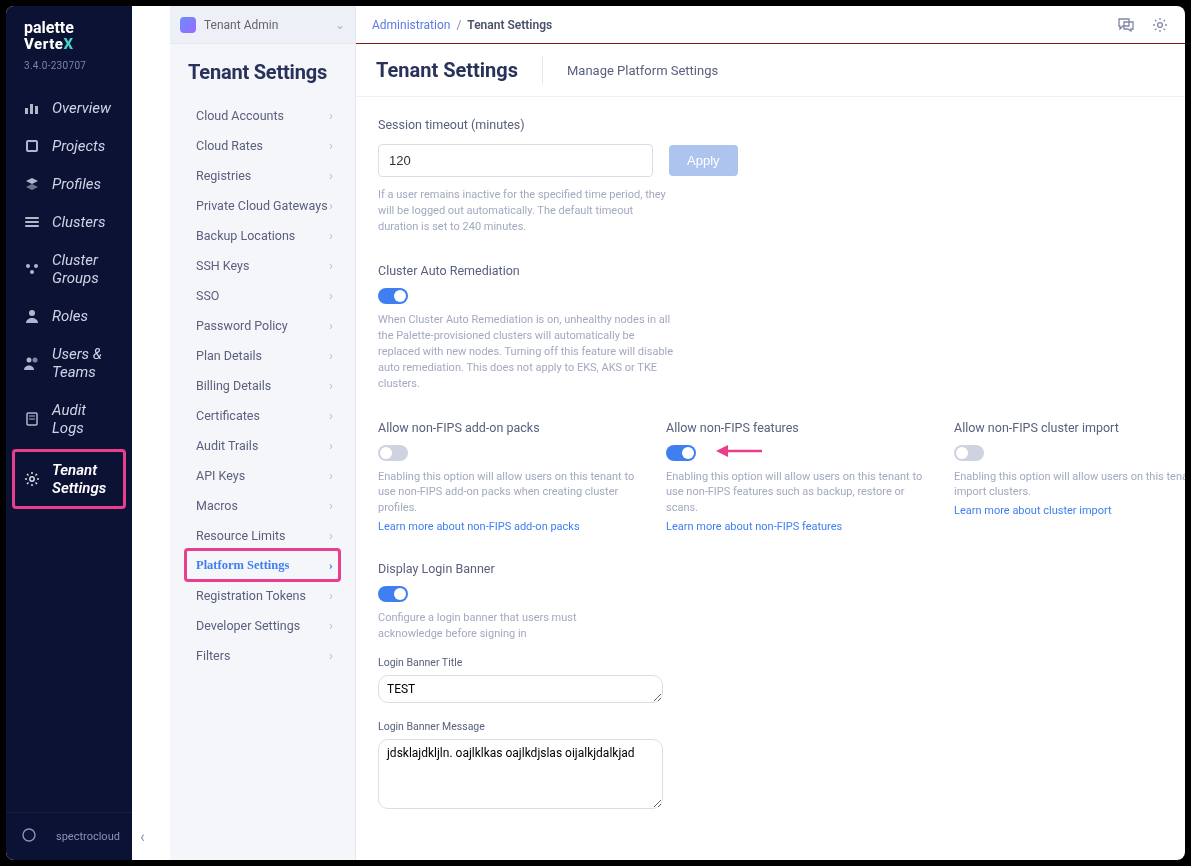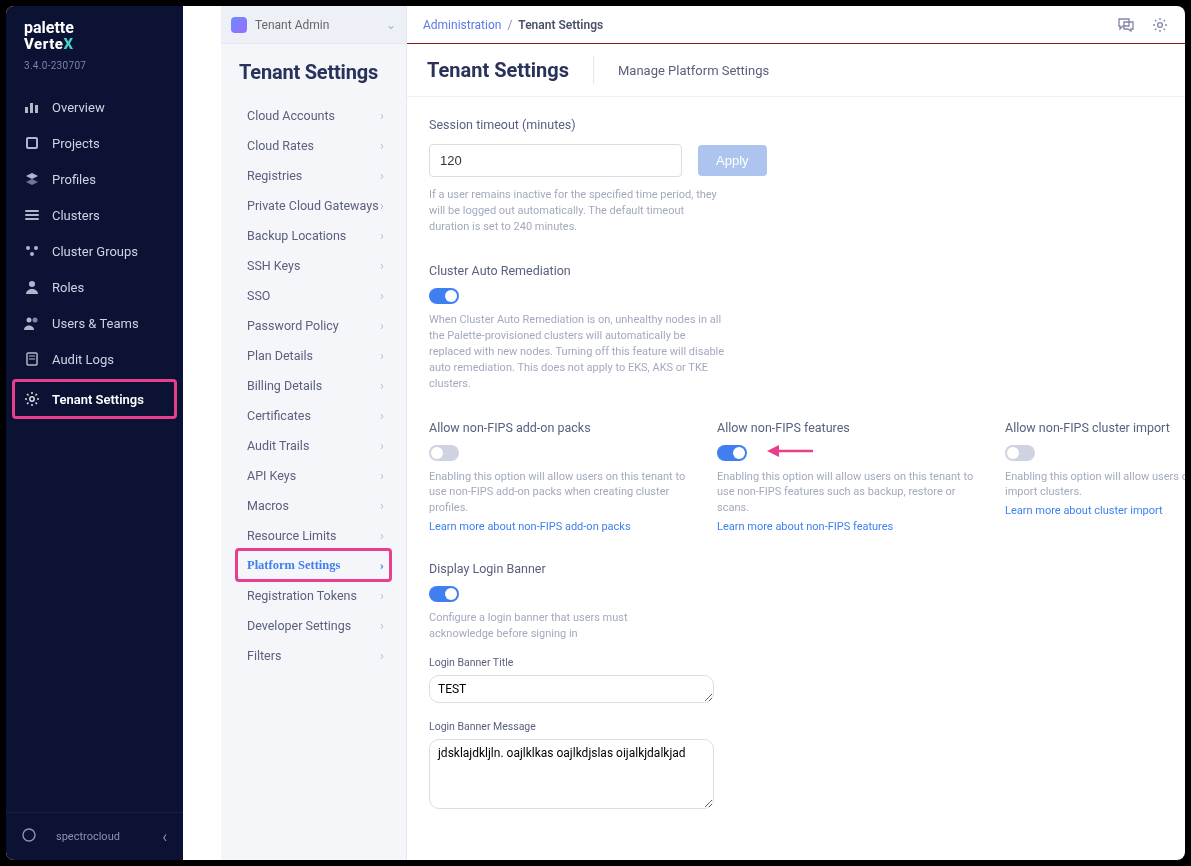--- a/index.html
+++ b/index.html
@@ -17,41 +17,42 @@
     left: 6px; top: 6px;
     width: 1179px; height: 854px;
     background: #fff;
     border-radius: 8px;
     overflow: hidden;
     display: flex;
   }
 
   
   .sidebar-dark {
-    width: 177px;
+    width: 126px;
     background: #0b1234;
     color: #cfd3e6;
     display: flex;
     flex-direction: column;
     position: relative;
   }
   .brand { padding: 14px 16px 4px 18px; display:flex; align-items:center; }
   .brand .wordmark { font-weight:700; color:#fff; font-size:16px; line-height: 1; }
   .brand .wordmark .sub { font-size:15px; font-weight:800; letter-spacing:0.5px; }
   .brand .wordmark .accent { color:#4bd1c6; }
   .version { font-size:10px; color:#7b83a9; padding: 4px 0 8px 18px; letter-spacing:0.3px;}
 
   .nav-dark { padding-top: 10px; flex:1; }
   .nav-item {
     display:flex; align-items:center;
     padding: 10px 12px 10px 18px;
     gap: 12px;
     color:#cfd3e6;
-    font-size:13px;
+    font-size:15px;
     cursor:pointer;
+    font-style:italic;
   }
   .nav-item .nicon { width:16px; height:16px; flex:0 0 16px; display:flex; align-items:center; justify-content:center; }
   .nav-item .nicon svg, .nav-item .nicon div { opacity:0.85; }
   .nav-active-wrap {
     position:relative;
     margin: 4px 0;
   }
   .nav-active-wrap .nav-item { color:#fff; font-weight:600;}
   .nav-highlight-box {
     position:absolute;
@@ -142,21 +143,21 @@
   .page-sub   { font-size:13px; color:#5a607e;}
 
   .content {
     flex:1;
     overflow:auto;
     padding: 20px 22px 24px 22px;
   }
   .section-label { font-size:12.5px; color:#5a607e; margin-bottom:12px; }
   .timeout-row { display:flex; gap:16px; align-items:center; }
   .txt-input {
-    width:253px;
+    width:275px;
     border:1px solid #d9dde9;
     border-radius:4px;
     padding:8px 10px;
     font-size:13px;
     color:#333;
     background:#fff;
   }
   .btn-apply {
     background:#adc4ee;
     color:#fff;

